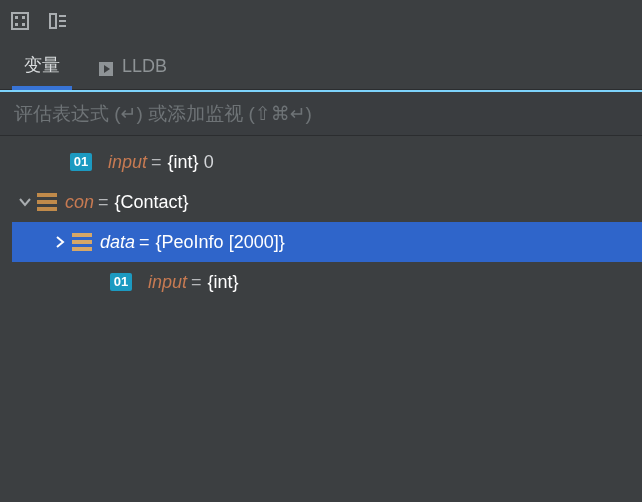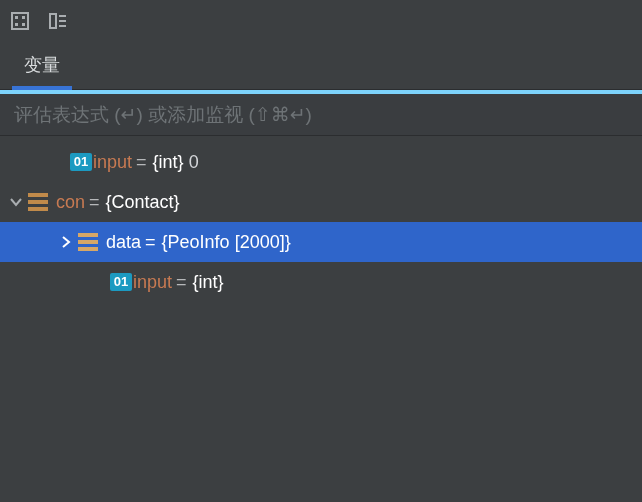--- a/index.html
+++ b/index.html
@@ -40,21 +40,21 @@
     color: #d8dbdd;
   }
   .tab.active::after {
     content:"";
     position:absolute; left:6px; right:6px; bottom:-1px;
     height:4px; background:#3874d6;
   }
   .tab .play-icon { display:flex; align-items:center; }
   .eval-row {
     height: 46px;
-    border-top: 4px solid #7dd3fc;
+    border-top: 2px solid #7dd3fc;
     border-bottom: 1px solid #2b2d2f;
     display:flex; align-items:center;
     padding: 0 14px;
     color:#6e7376;
     font-size:19px;
     background:#3a3d40;
   }
   .vars {
     padding-top:6px;
   }
@@ -73,31 +73,31 @@
     width:24px; height:24px;
     display:flex; align-items:center; justify-content:center;
     color:#a9adb0; flex-shrink:0;
   }
   .expander.spacer { visibility:hidden; }
   .badge-01 {
     background:#1c9ac1;
     color:#fff;
     font-size:13px; font-weight:700;
     padding:1px 3px;
-    margin-right:1px;
+    margin-right:16px;
     border-radius:2px;
     flex-shrink:0;
     min-width:22px; text-align:center;
     line-height:16px;
   }
   .badge-struct {
     width:20px; height:18px;
     margin-right:8px; flex-shrink:0;
   }
-  .var-name { color:#c77a52; }
+  .var-name { color:#c77a52;font-style:italic; }
   .var-eq { color:#b6b8ba; margin:0 6px 0 4px; }
   .var-type { color:#ffffff; }
   .var-val { color:#d4d6d9; }
   .row.selected .var-name,
   .row.selected .var-eq,
   .row.selected .var-type,
   .row.selected .var-val { color:#ffffff; }
   .row.selected .expander { color:#ffffff; }
 </style>
 </head>
@@ -120,55 +120,64 @@
       <line x1="11" y1="10" x2="18" y2="10" stroke="#a9adb0" stroke-width="2"></line>
       <line x1="11" y1="15" x2="18" y2="15" stroke="#a9adb0" stroke-width="2"></line>
     </svg>
   </div>
 </div>
 
 <div class="tabs">
   <div class="tab active">
     <span>变量</span>
   </div>
+  <div class="tab">
+    <span class="play-icon">
+      <svg width="16" height="16" viewBox="0 0 16 16">
+          <rect x="1" y="1" width="14" height="14" fill="#8e9396"></rect>
+          <path d="M6 4 L12 8 L6 12 Z" fill="#3c3f41"></path>
+        </svg>
+    </span>
+    <span>LLDB</span>
+  </div>
 </div>
 
 <div class="eval-row">
   <span>评估表达式 (↵) 或添加监视 (⇧⌘↵)</span>
 </div>
 
 <div class="vars">
 
   <div class="row indent-1">
     <span class="expander spacer"></span>
     <span class="badge-01">01</span>
     <span class="var-name">input</span>
     <span class="var-eq">=</span>
     <span class="var-type">{int}</span>
     <span>&nbsp;</span>
     <span class="var-val">0</span>
   </div>
 
-  <div class="row" style="padding-left:4px;text-align:center;">
+  <div class="row" style="padding-left:13px;text-align:center;">
     <span class="expander">
       <svg width="14" height="14" viewBox="0 0 14 14">
           <path d="M2 4 L7 10 L12 4" fill="none" stroke="#a9adb0" stroke-width="2"></path>
         </svg>
     </span>
     <svg class="badge-struct" viewBox="0 0 20 18">
       <rect x="0" y="0" width="20" height="4" fill="#c08a4a"></rect>
       <rect x="0" y="7" width="20" height="4" fill="#c08a4a"></rect>
       <rect x="0" y="14" width="20" height="4" fill="#c08a4a"></rect>
     </svg>
     <span class="var-name">con</span>
     <span class="var-eq">=</span>
     <span class="var-type">{Contact}</span>
   </div>
 
-  <div class="row selected" style="padding-left:54px;">
+  <div class="row selected" style="padding-left:36px;margin-left:12px;">
     <span class="expander">
       <svg width="14" height="14" viewBox="0 0 14 14">
           <path d="M4 2 L10 7 L4 12" fill="none" stroke="#ffffff" stroke-width="2"></path>
         </svg>
     </span>
     <svg class="badge-struct" viewBox="0 0 20 18">
       <rect x="0" y="0" width="20" height="4" fill="#d7a767"></rect>
       <rect x="0" y="7" width="20" height="4" fill="#d7a767"></rect>
       <rect x="0" y="14" width="20" height="4" fill="#d7a767"></rect>
     </svg>

